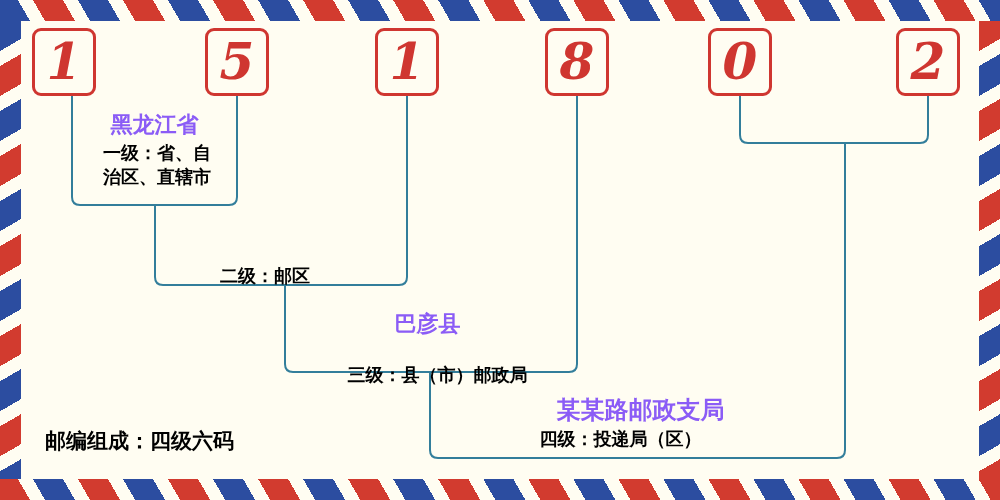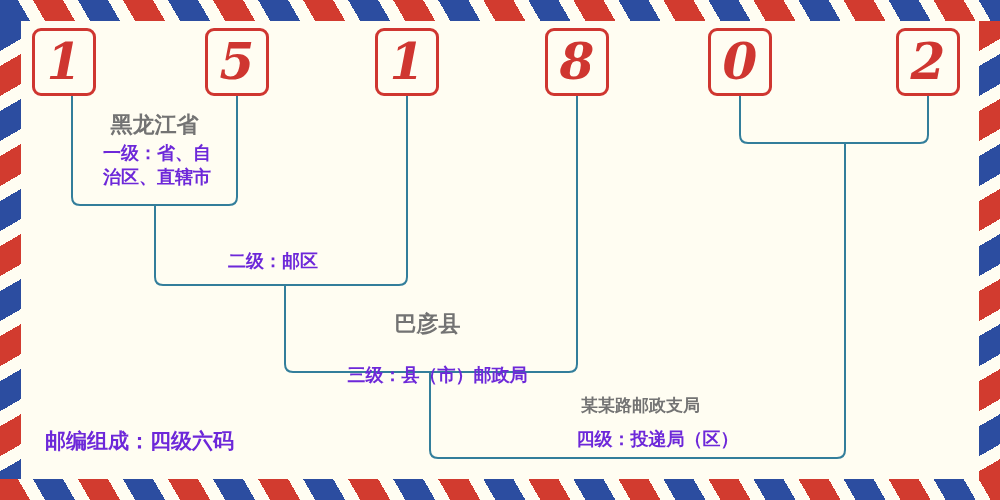--- a/index.html
+++ b/index.html
@@ -46,30 +46,30 @@
     box-sizing: border-box;
     display: flex; align-items: center; justify-content: center;
     background: transparent;
   }
   .digit {
     font-family: "DejaVu Serif", serif;
     font-style: italic; font-weight: bold;
     font-size: 50px; line-height: 1; color: #cf3630;
   }
 
-  .t-place { position: absolute; color: #737373; font-weight: bold; font-size: 22px; text-align: center; }
-  .t-red   { position: absolute; color: #6d28d9; font-weight: bold; font-size: 18px; text-align: center; line-height: 1.35; }
+  .t-place { position: absolute; color: #8b5cf6; font-weight: bold; font-size: 22px; text-align: center; }
+  .t-red   { position: absolute; color: #000000; font-weight: bold; font-size: 18px; text-align: center; line-height: 1.35; }
 
   .ann-l1-place   { left: 72px;  top: 110px; width: 165px; }
   .ann-l1-label   { left: 97px;  top: 141px; width: 120px; }
-  .ann-l2-label   { left: 220px; top: 249px; white-space: nowrap; margin-left: 8px; }
+  .ann-l2-label   { left: 220px; top: 264px; white-space: nowrap; }
   .ann-l3-place   { left: 375px; top: 309px; width: 105px; }
   .ann-l3-label   { left: 315px; top: 343px; width: 245px; margin-top: 20px; }
-  .ann-l4-place   { left: 553px; top: 394px; width: 175px; font-size: 17px; }
-  .ann-l4-label   { left: 550px; top: 427px; width: 215px; }
+  .ann-l4-place   { left: 553px; top: 394px; width: 175px; font-size: 24px; }
+  .ann-l4-label   { left: 513px; top: 427px; width: 215px; }
   .ann-delivery   { left: 793px; top: 106px; width: 105px; font-size: 19px; }
   .footer-label   { left: 34px;  top: 427px; font-size: 21px; white-space: nowrap; text-align: left; margin-left: 11px; }
 </style>
 </head>
 <body>
 
 <div class="canvas">
 
   <div class="stripe stripe-top"></div>
   <div class="stripe stripe-bottom"></div>

